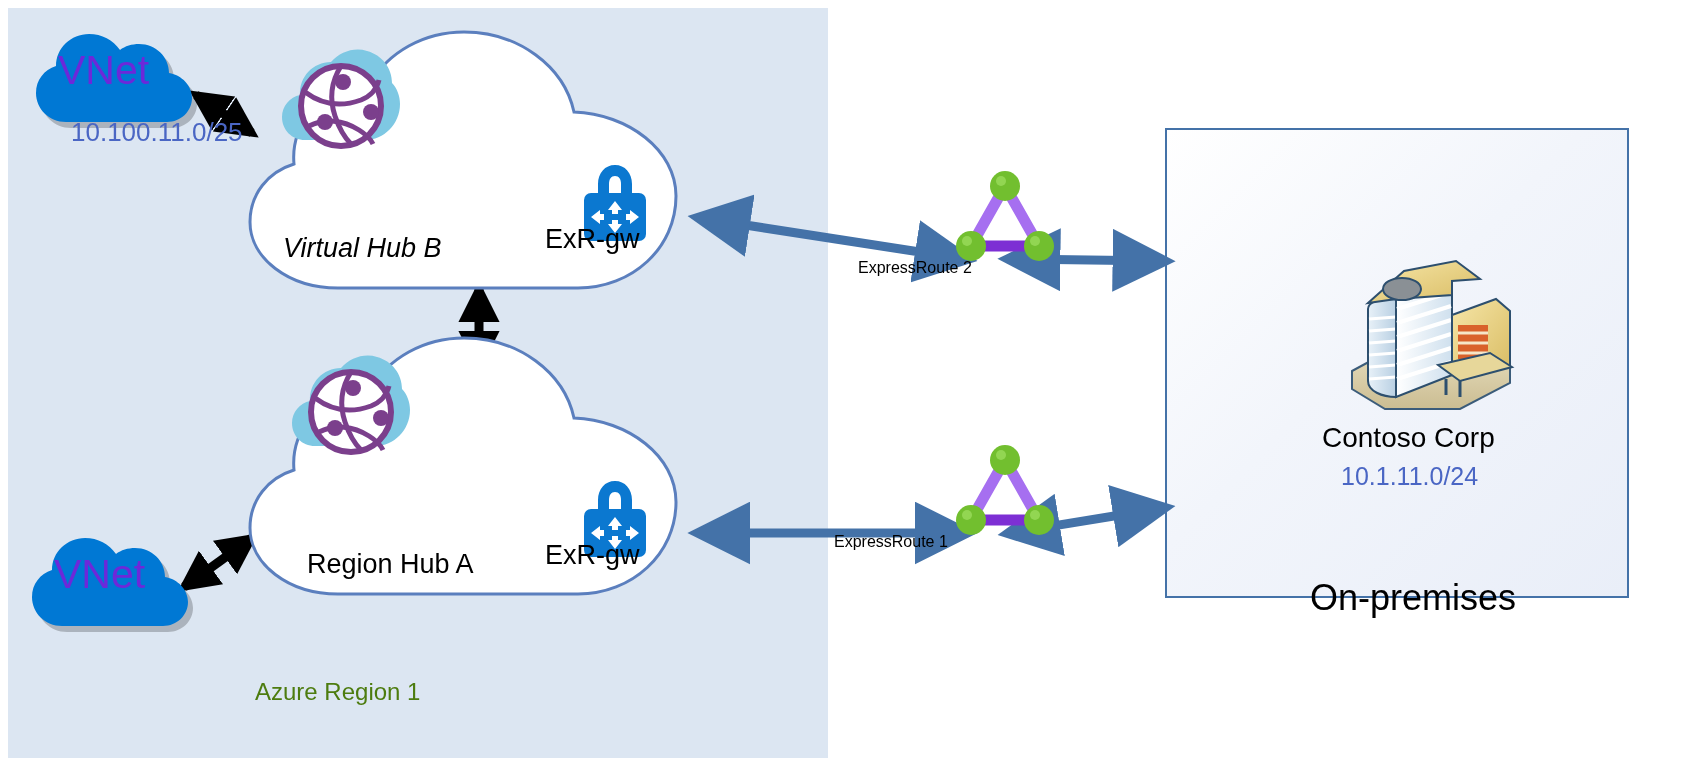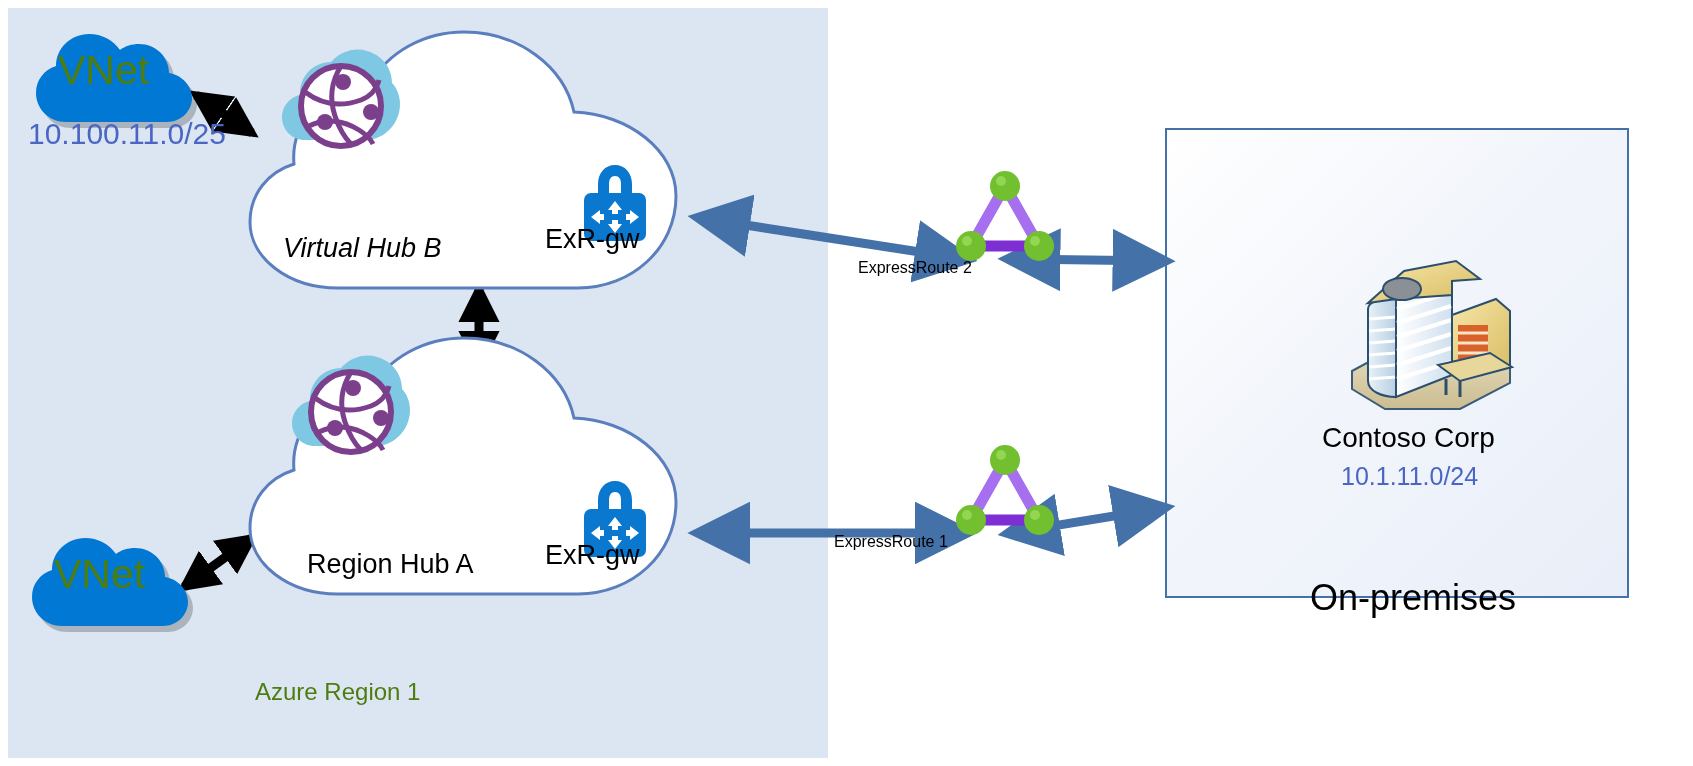--- a/index.html
+++ b/index.html
@@ -50,29 +50,30 @@
   }
 
   
   .vnet {
     position: absolute;
   }
   .vnet svg { display:block; }
   .vnet-text {
     position: absolute;
     font-size: 41px;
-    color: #4d7c0f;
+    color: #6d28d9;
     white-space: nowrap;
     pointer-events: none;
   }
   .cidr {
     position: absolute;
-    font-size: 30px;
+    font-size: 26px;
     color: #4a66c4;
     white-space: nowrap;
+    margin-left: 43px;
   }
 
   
   .exrgw { position: absolute; }
   .exrgw svg { display:block; }
   .exrgw-label {
     position: absolute;
     font-size: 27px;
     color: #000;
     white-space: nowrap;

